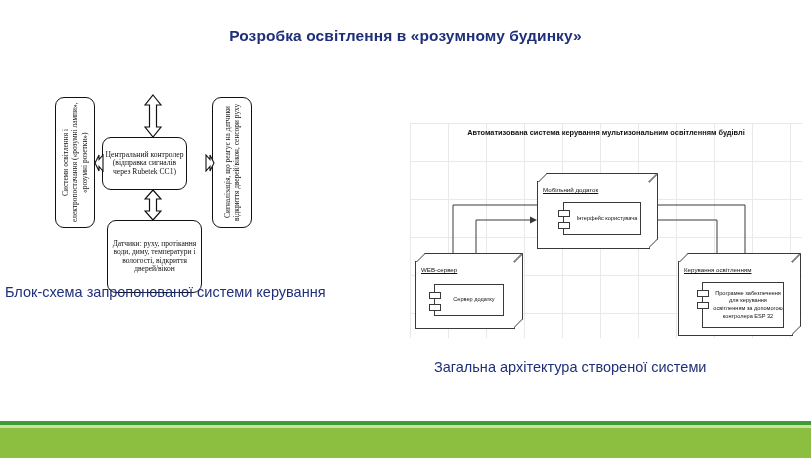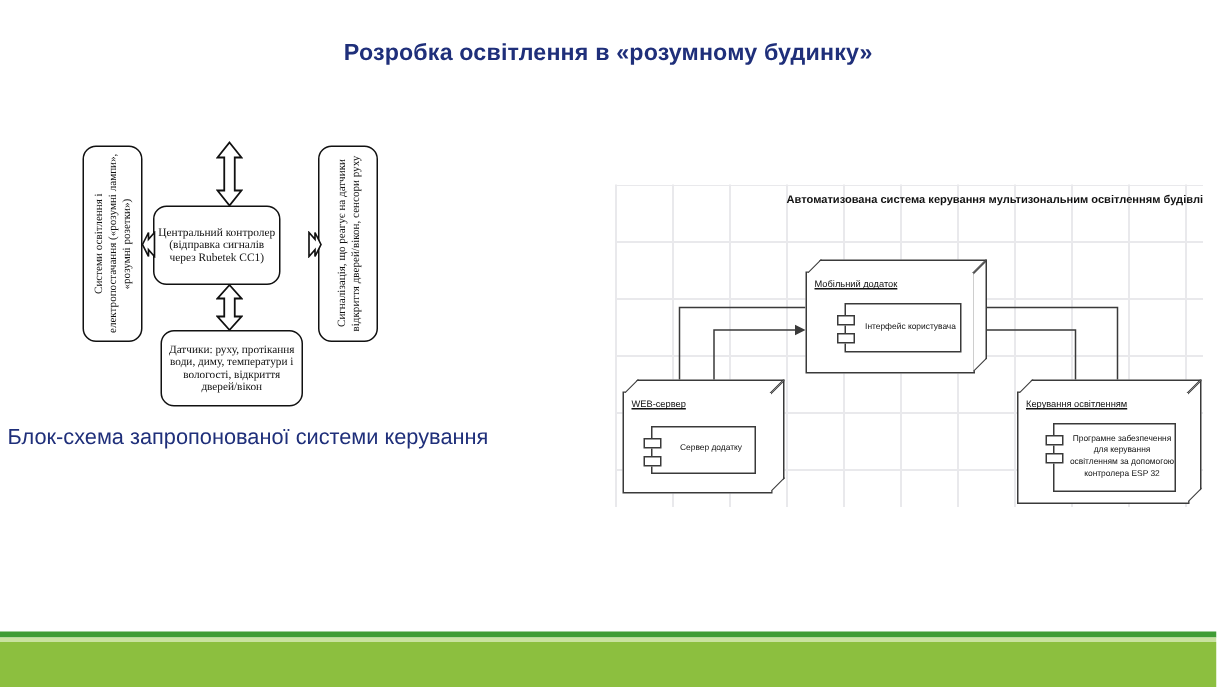--- a/index.html
+++ b/index.html
@@ -58,21 +58,21 @@
     display: flex;
     align-items: center;
     justify-content: center;
     text-align: center;
     line-height: 1.12;
     padding: 2px;
   }
   .bd-box span { display: block; }
   #bd-rfid   { left: 58px;  top: 0px;   width: 90px;  height: 44px; font-size: 7.3px; }
   #bd-center { left: 50px;  top: 87px;  width: 85px; height: 53px; font-size: 7.6px; }
-  #bd-sensor { left: 55px;  top: 170px; width: 95px;  height: 51px; font-size: 7.5px; }
+  #bd-sensor { left: 55px;  top: 170px; width: 95px;  height: 73px; font-size: 7.5px; }
   #bd-light  { left: 3px;   top: 47px;  width: 40px;  height: 131px; }
   #bd-alarm  { left: 160px; top: 47px;  width: 40px;  height: 131px; }
   .bd-vert span {
     writing-mode: vertical-rl;
     transform: rotate(180deg);
     font-size: 7.4px;
     line-height: 1.25;
     text-align: center;
     max-height: 125px;
   }
@@ -91,21 +91,21 @@
     width: 392px; height: 215px;
     background:
       repeating-linear-gradient(to right, #e9e9ec 0 1px, transparent 1px 38px),
       repeating-linear-gradient(to bottom, #e9e9ec 0 1px, transparent 1px 38px),
       #ffffff;
   }
   #arch-title {
     position: absolute;
     left: 0; top: 5px;
     width: 392px;
-    text-align: right;
+    text-align: center;
     font-size: 7.4px;
     font-weight: bold;
     color: #111;
     line-height: 1.35;
   }
   .node {
     position: absolute;
     border: 1px solid #3a3a3a;
     background: #fff;
   }
@@ -288,18 +288,19 @@
       <div class="node-side"></div>
       <div class="node-label">Керування освітленням</div>
       <div class="component" id="comp-esp">
         <div class="comp-tab t1"></div>
         <div class="comp-tab t2"></div>
         <span>Програмне забезпечення для керування освітленням за допомогою контролера ESP 32</span>
       </div>
     </div>
   </div>
 
+  <div id="caption-right">Загальна архітектура створеної системи</div>
 
   <div id="band-dark"></div>
   <div id="band-gap"></div>
   <div id="band-light"></div>
 
 </div>
 
 </body></html>

